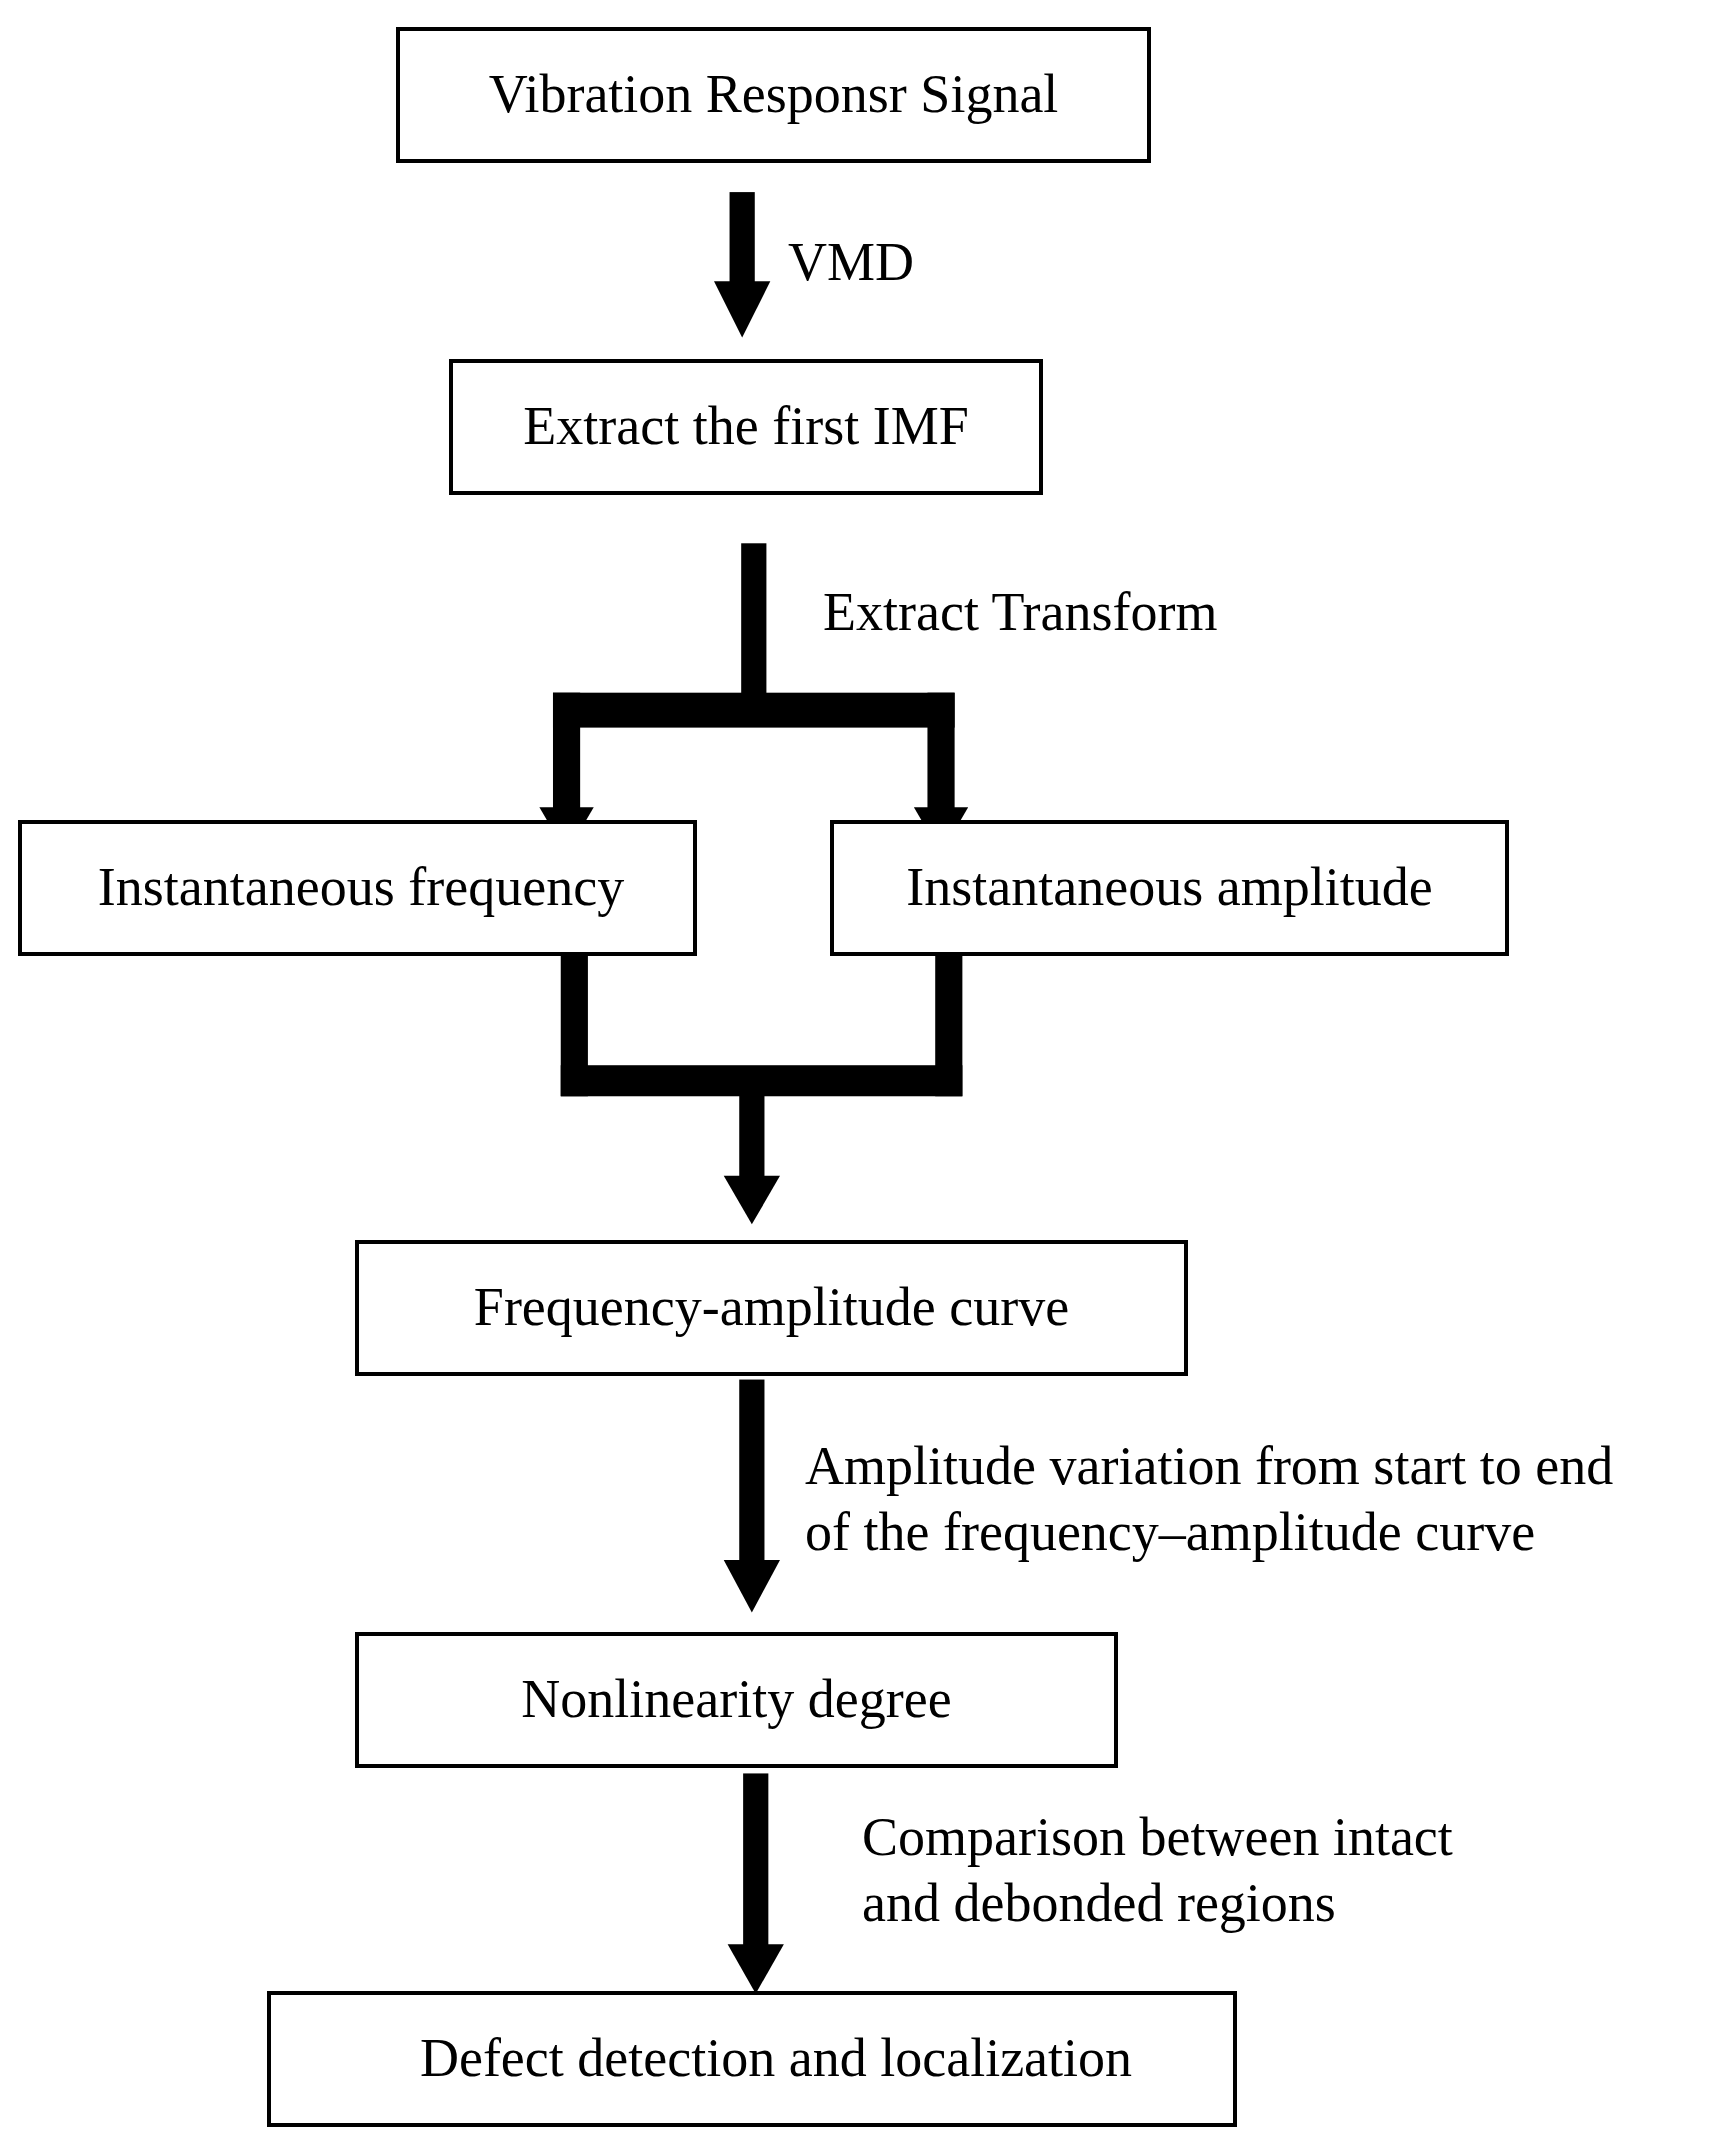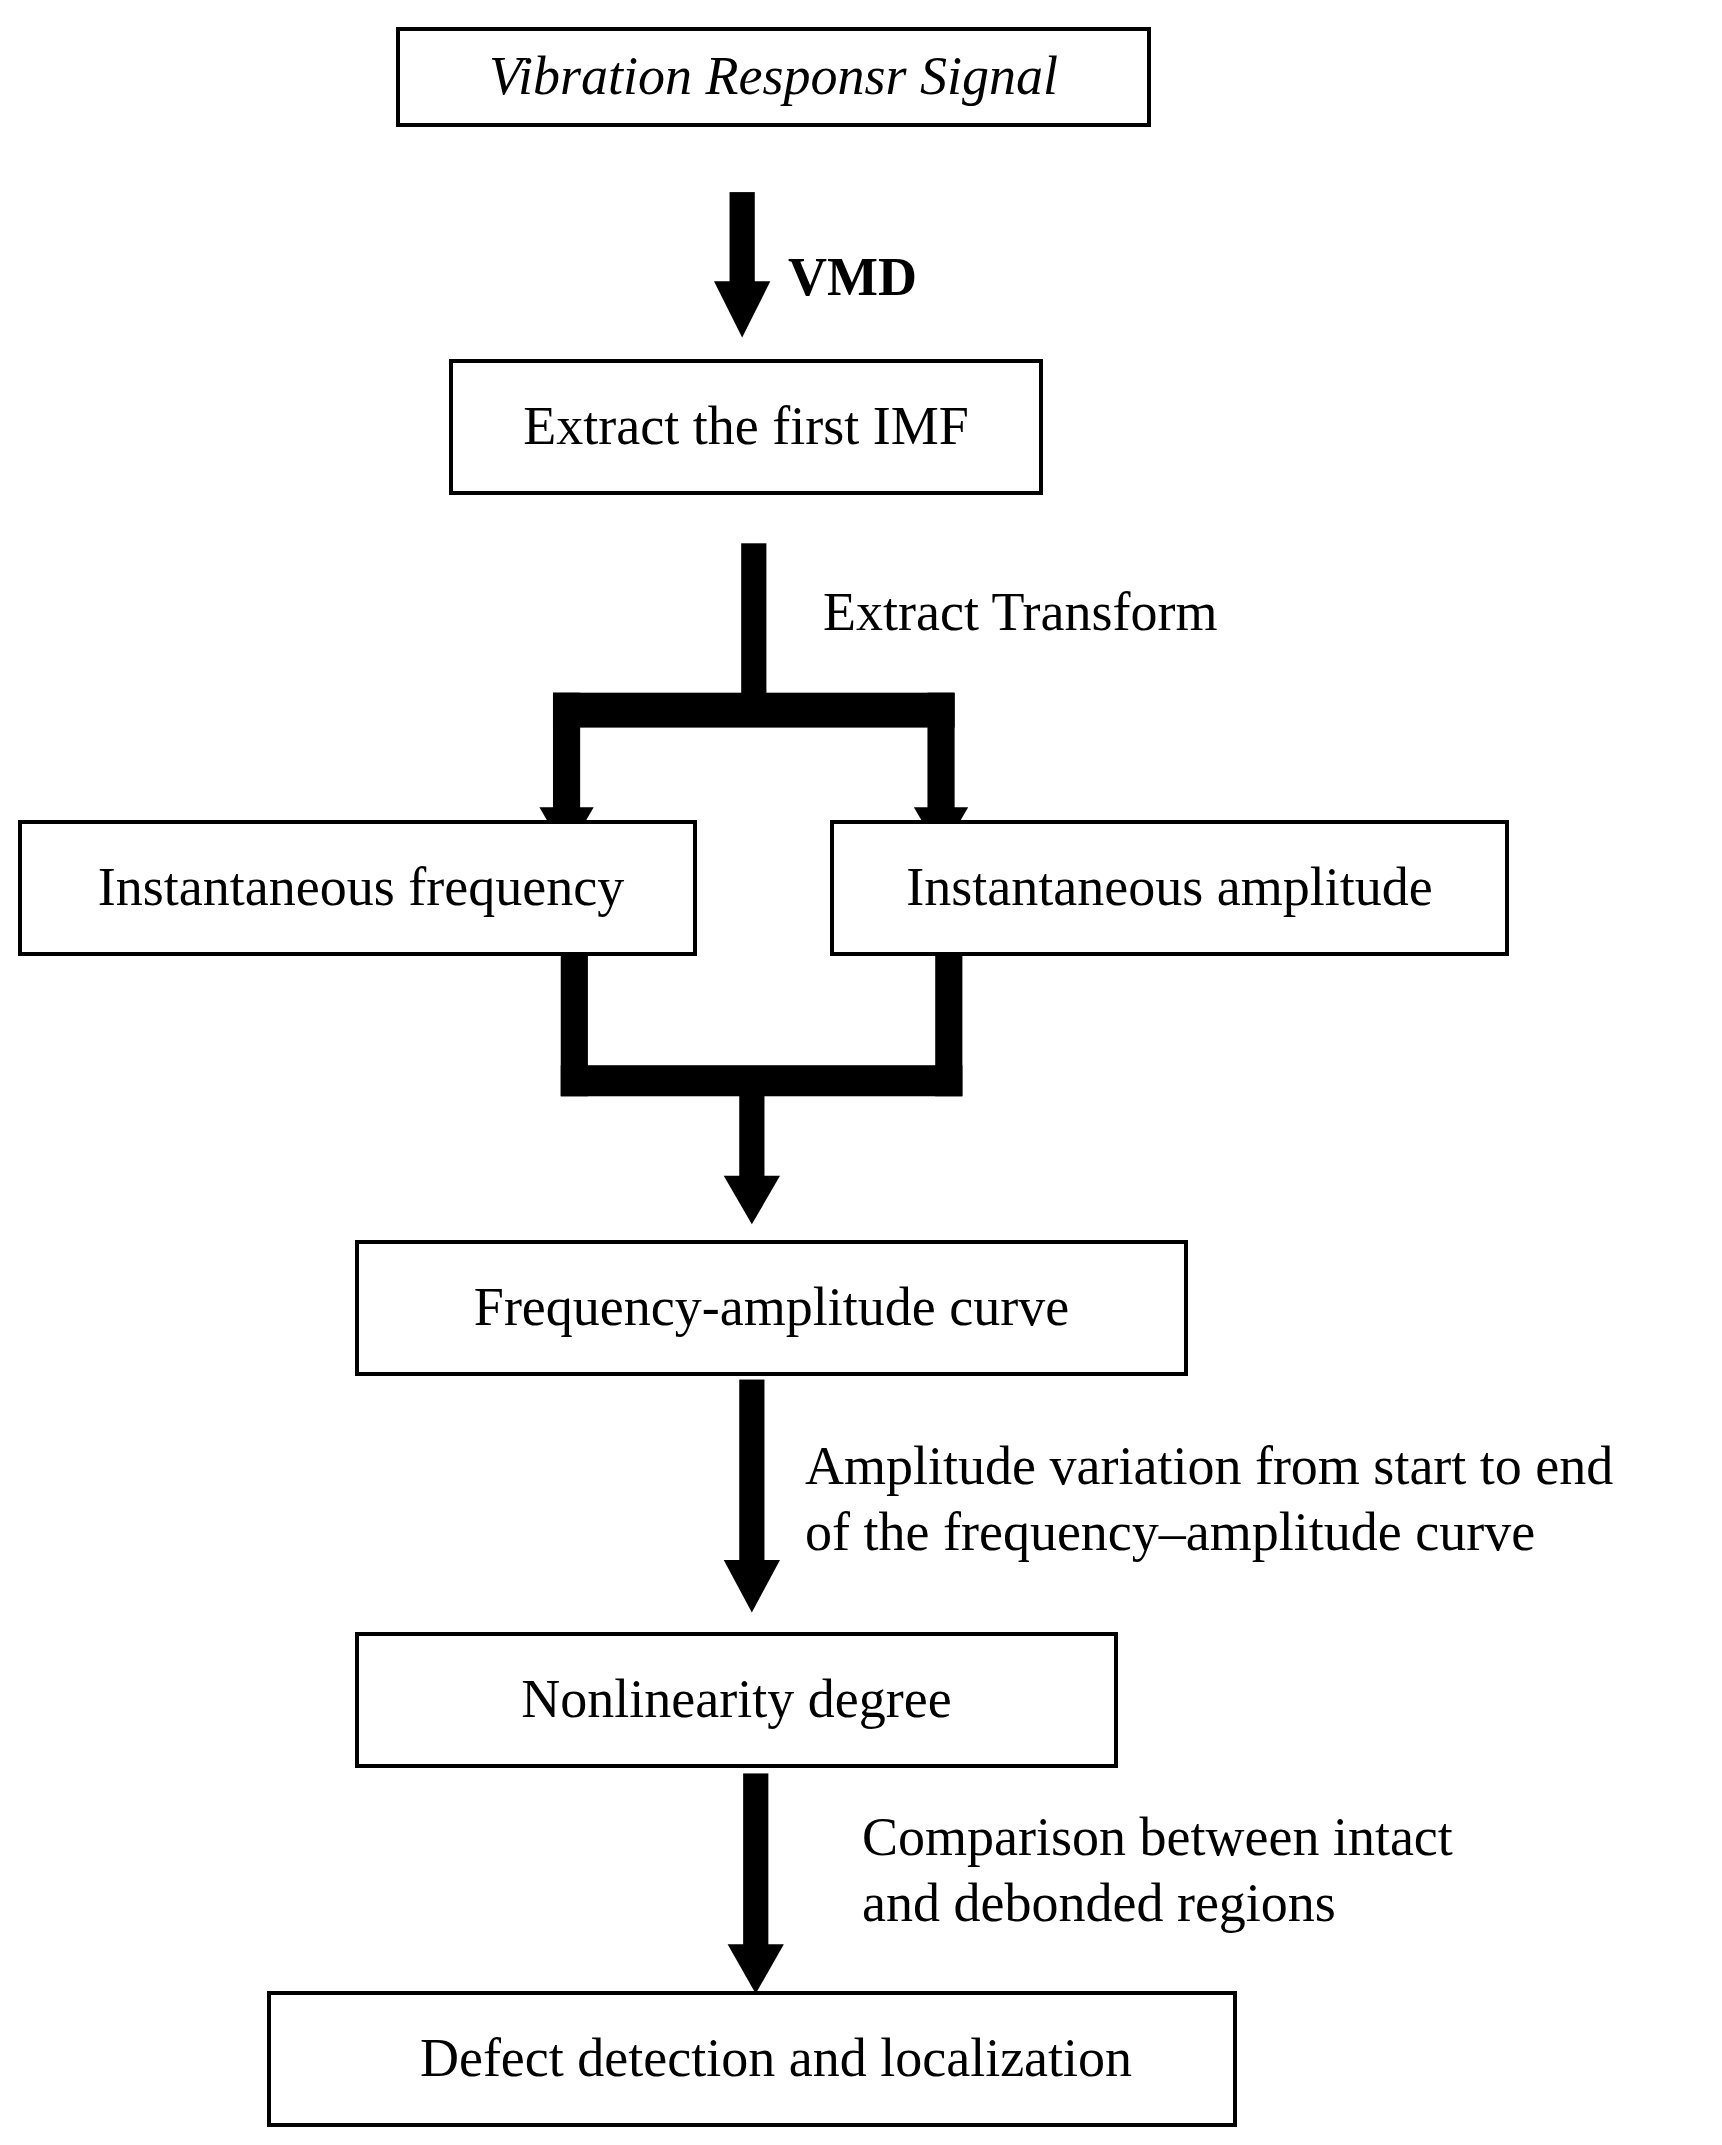--- a/index.html
+++ b/index.html
@@ -85,21 +85,21 @@
       <rect x="762" y="1422" width="26" height="200" fill="#000000"></rect>
       <polygon points="746,1608 804,1608 775,1662" fill="#000000"></polygon>
     </g>
 
     <g>
       <rect x="766" y="1828" width="26" height="190" fill="#000000"></rect>
       <polygon points="750,2004 808,2004 779,2055" fill="#000000"></polygon>
     </g>
   </svg>
 
-  <div class="node" style="left:396px; top:27px; width:755px; height:100px;font-style:italic;">
+  <div class="node" style="left:396px; top:27px; width:755px; height:136px;">
     <span class="node-label">Vibration Responsr Signal</span>
   </div>
 
   <div class="node" style="left:449px; top:359px; width:594px; height:136px;">
     <span class="node-label">Extract the first IMF</span>
   </div>
 
   <div class="node" style="left:17.5px; top:820px; width:679px; height:136px;padding-left:8px;">
     <span class="node-label">Instantaneous frequency</span>
   </div>
@@ -113,21 +113,21 @@
   </div>
 
   <div class="node" style="left:355px; top:1632px; width:763px; height:136px;">
     <span class="node-label">Nonlinearity degree</span>
   </div>
 
   <div class="node" style="left:267px; top:1991px; width:970px; height:136px;padding-left:48px;">
     <span class="node-label">Defect detection and localization</span>
   </div>
 
-  <div class="edge-label" style="left:788px; top:247px;font-weight:bold;">VMD</div>
+  <div class="edge-label" style="left:788px; top:232px;">VMD</div>
 
   <div class="edge-label" style="left:823px; top:582px;">Extract Transform</div>
 
   <div class="edge-label" style="left:805px; top:1436px;">Amplitude variation from start to end</div>
   <div class="edge-label" style="left:805px; top:1502px;">of the frequency–amplitude curve</div>
 
   <div class="edge-label" style="left:862px; top:1807px;">Comparison between intact</div>
   <div class="edge-label" style="left:862px; top:1873px;">and debonded regions</div>
 
 </div>

